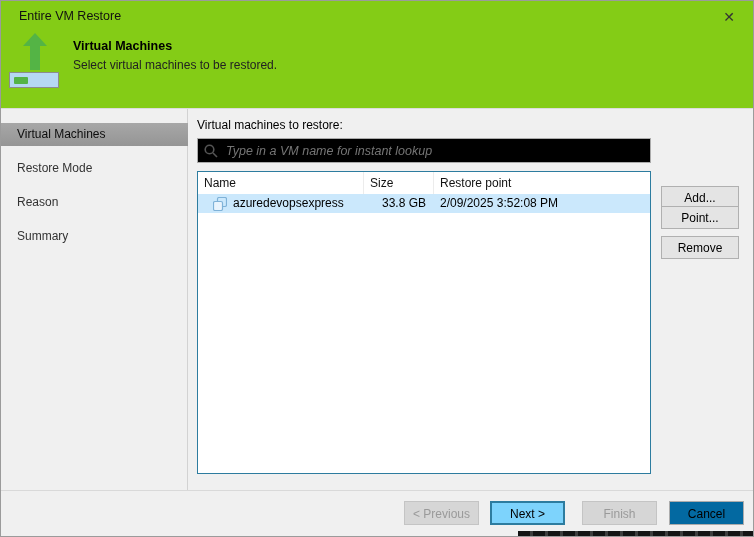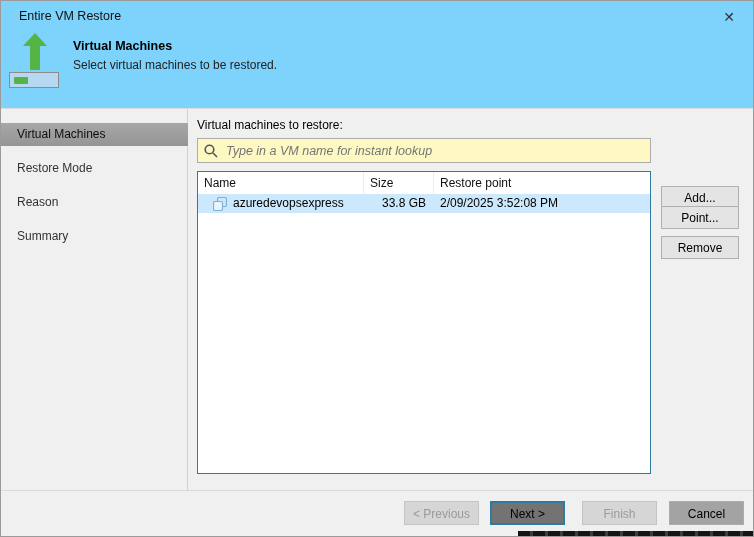--- a/index.html
+++ b/index.html
@@ -2,58 +2,58 @@
 <html><head>
 <meta charset="utf-8">
 <style>
   html,body{margin:0;padding:0;background:#cfcfcf;}
   .window{
     position:relative;width:754px;height:537px;box-sizing:border-box;
     background:#f0f0f0;border:1px solid #9b9b9b;overflow:hidden;
     font-family:"Liberation Sans", sans-serif;color:#1a1a1a;
   }
   
-  .topband{position:absolute;left:0;top:0;right:0;height:107px;background:#7dd3fc;border-bottom:1px solid #dcdcdc;}
+  .topband{position:absolute;left:0;top:0;right:0;height:107px;background:#84cc16;border-bottom:1px solid #dcdcdc;}
   .titlebar-text{position:absolute;left:18px;top:8px;font-size:12.5px;color:#111;}
   .close-btn{position:absolute;right:13px;top:5px;width:22px;height:22px;line-height:22px;text-align:center;font-size:14px;color:#333;}
   .wizicon{position:absolute;left:8px;top:32px;width:52px;height:58px;}
   .wizicon svg{display:block;margin:0 auto;}
   .wizbar{margin-top:2px;width:50px;height:16px;background:#b6d8f1;border:1px solid #8c8c8c;box-sizing:border-box;position:relative;}
   .wizbar .pill{position:absolute;left:4px;top:4px;width:14px;height:7px;background:#54b445;border-radius:1px;}
   .hdr-title{position:absolute;left:72px;top:38px;font-size:12.5px;font-weight:bold;color:#000;}
   .hdr-sub{position:absolute;left:72px;top:57px;font-size:12px;color:#222;}
   
   .sidebar{position:absolute;left:0;top:108px;width:187px;height:381px;background:#f0f0f0;border-right:1px solid #d2d2d2;box-sizing:border-box;}
   .side-item{position:absolute;left:0;width:187px;height:23px;line-height:23px;padding-left:16px;box-sizing:border-box;font-size:12px;color:#333;}
   .side-item.selected{background:linear-gradient(#a7a7a7,#959595);color:#0d0d0d;}
   
   .list-label{position:absolute;left:196px;top:117px;font-size:12px;color:#000;}
-  .searchbox{position:absolute;left:196px;top:137px;width:454px;height:25px;box-sizing:border-box;background:#fef9c3;border:1px solid #ababab;display:flex;align-items:center;padding-left:6px;}
+  .searchbox{position:absolute;left:196px;top:137px;width:454px;height:25px;box-sizing:border-box;background:#000000;border:1px solid #ababab;display:flex;align-items:center;padding-left:6px;}
   .searchbox input{border:none;outline:none;flex:1;font-family:"Liberation Sans",sans-serif;font-size:12.5px;font-style:italic;color:#8a8a8a;margin-left:6px;background:transparent;}
   .vmlist{position:absolute;left:196px;top:170px;width:454px;height:303px;box-sizing:border-box;background:#fff;border:1px solid #2d7c9f;}
   .lhead{display:flex;height:22px;line-height:22px;font-size:12px;color:#111;}
   .lhead .c{box-sizing:border-box;padding-left:6px;border-right:1px solid #ececec;}
   .lhead .c:last-child{border-right:none;}
   .c-name{width:166px;}
   .c-size{width:70px;}
   .c-rp{flex:1;}
   .lrow{display:flex;height:19px;line-height:19px;font-size:12px;color:#000;background:#cbe8fc;}
   .lrow .c{box-sizing:border-box;}
   .lrow .c-name{display:flex;align-items:center;padding-left:15px;}
   .lrow .c-name svg{margin-right:6px;flex:0 0 auto;}
   .lrow .c-size{text-align:right;padding-right:8px;}
   .lrow .c-rp{padding-left:6px;}
   
   .sbtn{position:absolute;left:660px;width:78px;height:23px;box-sizing:border-box;background:#e4e4e4;border:1px solid #b0b0b0;font-family:"Liberation Sans",sans-serif;font-size:12px;color:#000;text-align:center;line-height:21px;}
   
   .footer{position:absolute;left:0;right:0;top:489px;height:43px;background:#f0f0f0;border-top:1px solid #d9d9d9;}
   .fbtn{position:absolute;top:10px;width:75px;height:24px;box-sizing:border-box;font-family:"Liberation Sans",sans-serif;font-size:12px;text-align:center;line-height:22px;}
   .fbtn.disabled{background:#d6d6d6;border:1px solid #c4c4c4;color:#9a9a9a;padding-left:6px;}
-  .fbtn.default{background:#737373;border:2px solid #2d7c9f;color:#000;line-height:20px;}
-  .fbtn.normal{background:#a3a3a3;border:1px solid #acacac;color:#000;}
+  .fbtn.default{background:#7dd3fc;border:2px solid #2d7c9f;color:#000;line-height:20px;}
+  .fbtn.normal{background:#0369a1;border:1px solid #acacac;color:#000;}
   .bottom-strip{position:absolute;left:517px;right:0;bottom:0;height:5px;background:repeating-linear-gradient(90deg,#141414 0 12px,#3d3d3d 12px 15px);}
 </style>
 </head>
 <body>
 
 <div class="window">
 
   <div class="topband">
     <span class="titlebar-text">Entire VM Restore</span>
     <span class="close-btn">✕</span>

